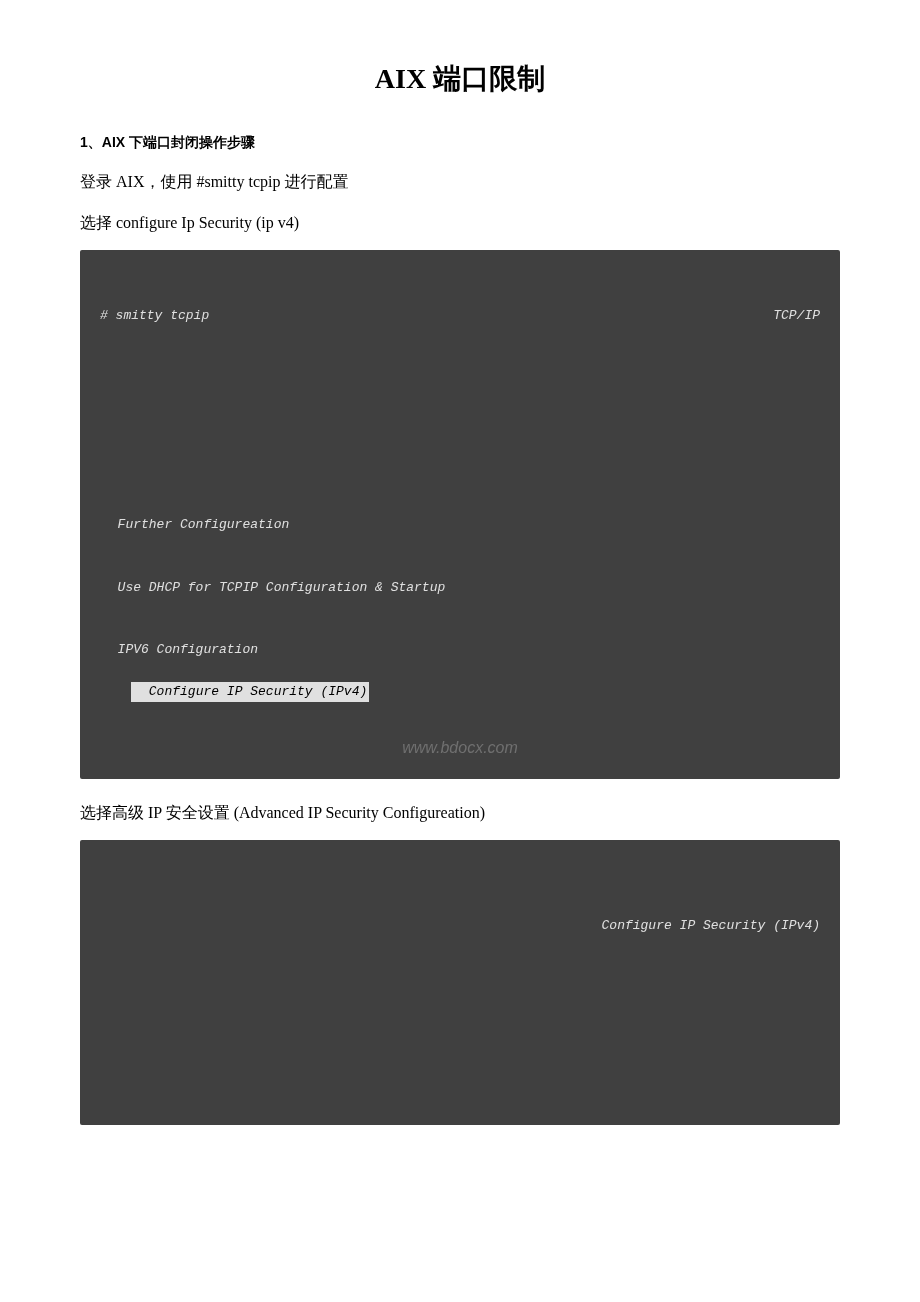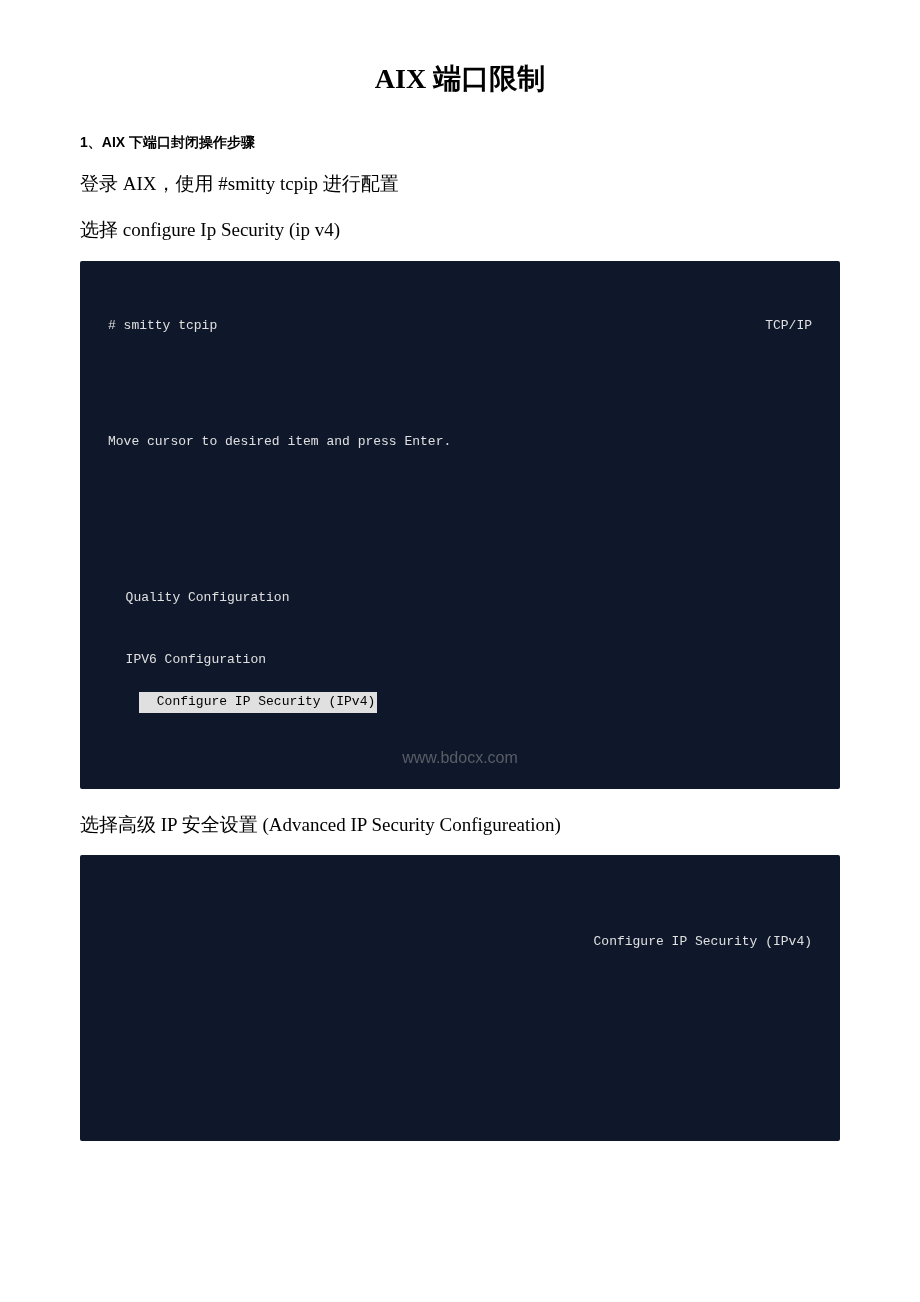--- a/index.html
+++ b/index.html
@@ -26,36 +26,37 @@
     }
 
     .section-heading {
       font-size: 14px;
       font-weight: bold;
       margin-bottom: 16px;
       font-family: "SimHei", "黑体", "Microsoft YaHei", sans-serif;
     }
 
     .paragraph {
-      font-size: 19px;
+      font-size: 16px;
       margin-bottom: 14px;
       line-height: 1.7;
     }
 
     .terminal-block {
-      background: #0f172a;
+      background: #404040;
       color: #e0e0e0;
       font-family: "Courier New", "Lucida Console", monospace;
       font-size: 13px;
-      padding: 14px 28px;
+      padding: 14px 20px;
       margin-bottom: 20px;
       border-radius: 2px;
       line-height: 1.6;
       white-space: pre;
       position: relative;
+      font-style: italic;
     }
 
     .terminal-header-line {
       display: flex;
       justify-content: space-between;
       margin-bottom: 4px;
     }
 
     .terminal-title-right {
       color: #e0e0e0;
@@ -99,24 +100,24 @@
 <p class="paragraph">登录 AIX，使用 #smitty tcpip 进行配置</p>
 
 <p class="paragraph">选择 configure Ip Security (ip v4)</p>
 
 <div class="terminal-block">
   <div class="terminal-header-line">
     <span class="terminal-prompt"># smitty tcpip</span>
     <span class="terminal-title-right">TCP/IP</span>
   </div>
   <div style="height:8px;"></div>
-  <div>Move cursor to desired item and press Enter.</div>
   <div style="height:10px;"></div>
   <div>
-    <div class="terminal-menu-item">  Quality Configuration</div>
+    <div class="terminal-menu-item">  Further Configureation</div>
+    <div class="terminal-menu-item">  Use DHCP for TCPIP Configuration &amp; Startup</div>
     <div class="terminal-menu-item">  IPV6 Configuration</div>
     <div class="terminal-menu-item highlighted">  Configure IP Security (IPv4)</div>
   </div>
   <div class="watermark">www.bdocx.com</div>
 </div>
 
 <p class="paragraph">选择高级 IP 安全设置 (Advanced IP Security Configureation)</p>
 
 <div class="terminal-block">
   <div style="text-align:right; margin-bottom:4px;">

